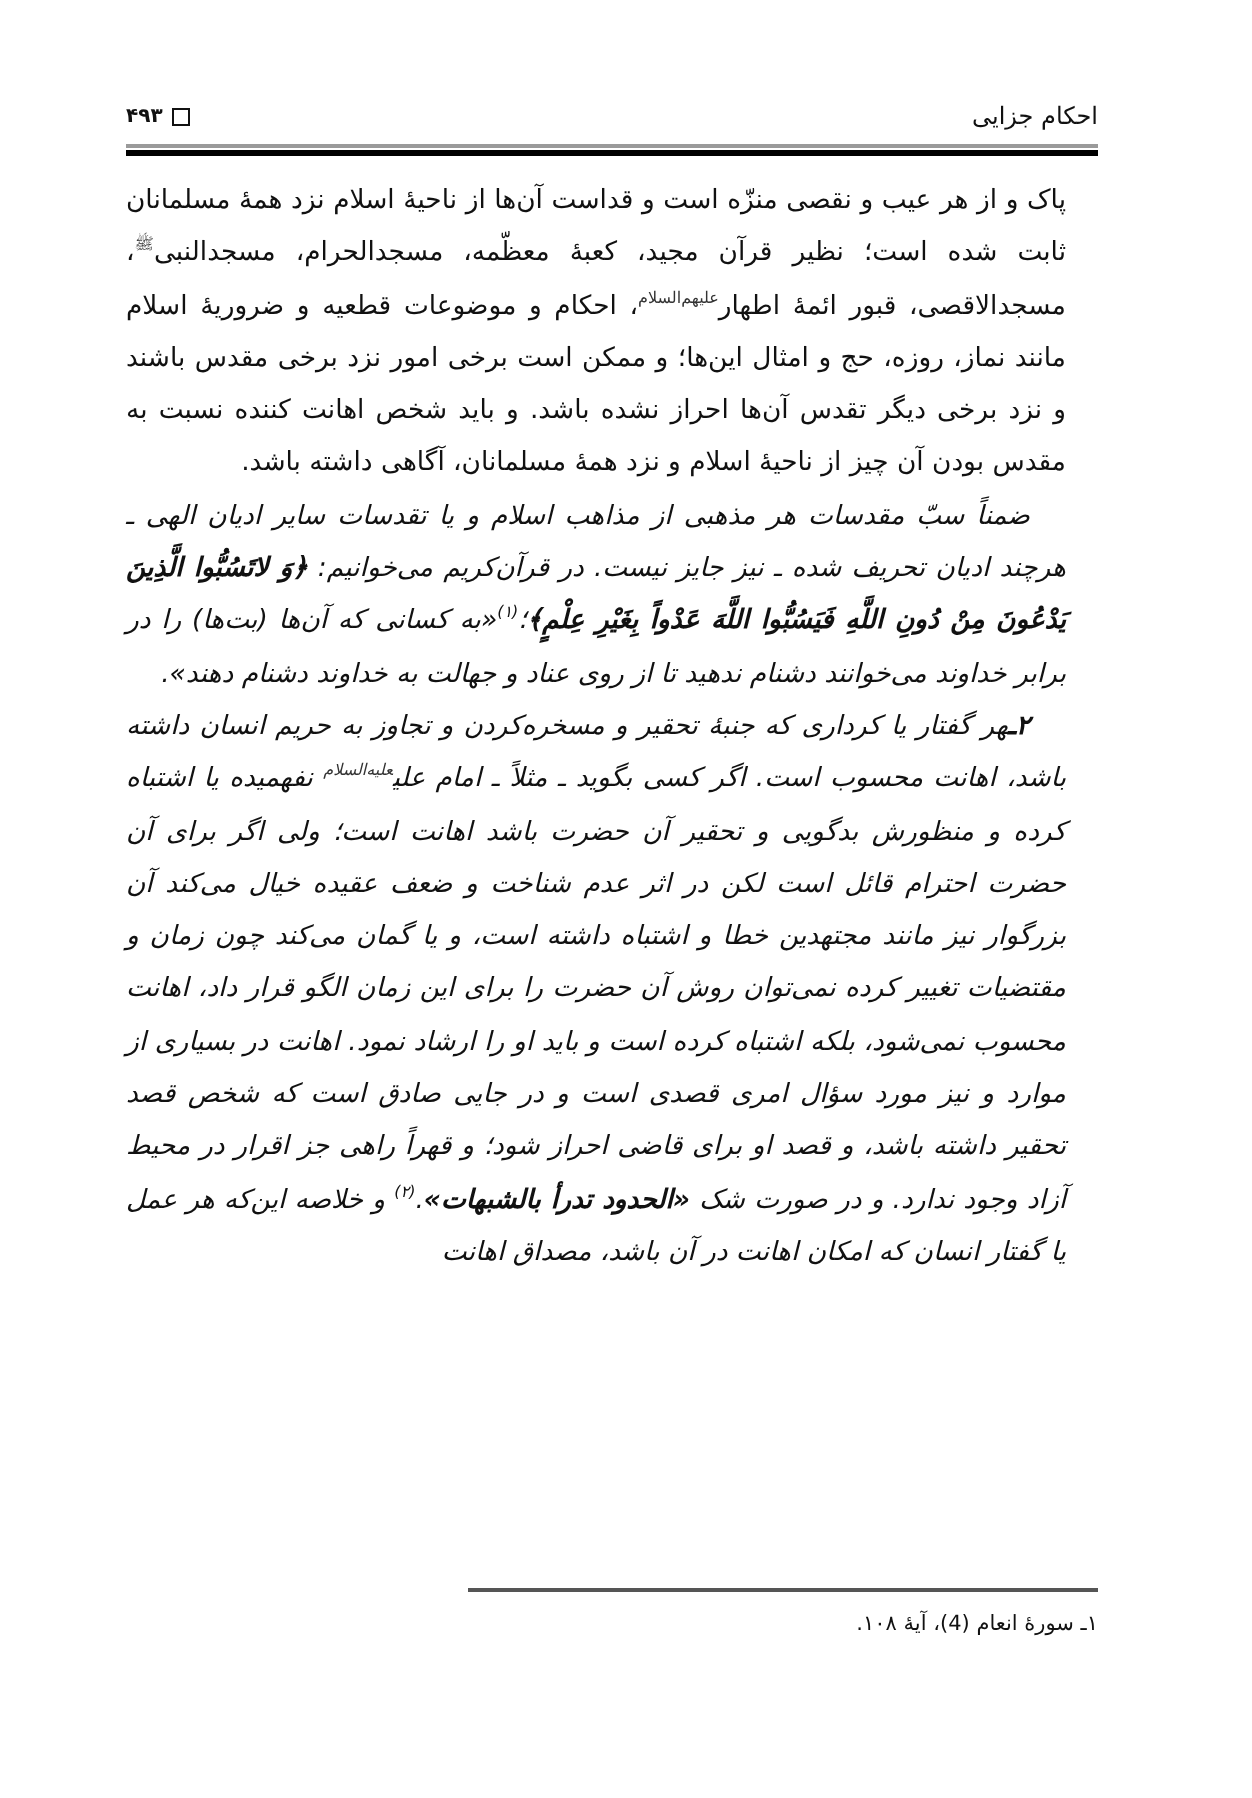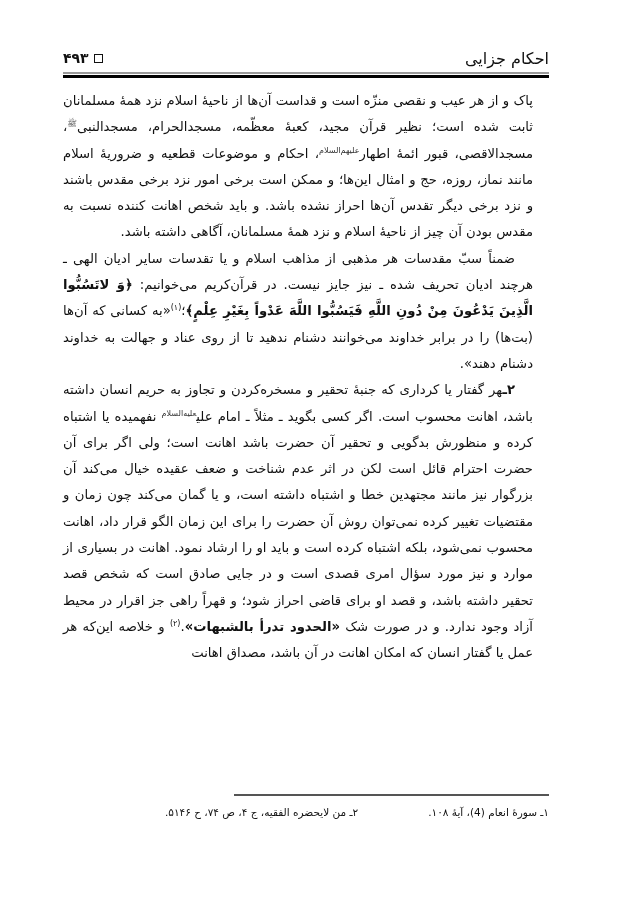--- a/index.html
+++ b/index.html
@@ -29,29 +29,29 @@
       left: 0;
       right: 0;
       height: 20px;
       display: flex;
       flex-direction: row;
       justify-content: space-between;
       align-items: center;
       font-size: 12px;
     }
     .header-title {
-      font-size: 16px;
+      font-size: 12px;
       color: #111;
     }
     .header-pagenum {
       display: flex;
       flex-direction: row;
       align-items: center;
       gap: 5px;
-      font-size: 14px;
+      font-size: 10px;
       font-weight: bold;
       direction: ltr;
     }
     .box-icon {
       display: inline-block;
       width: 9px;
       height: 9px;
       border: 1.4px solid #111;
       box-sizing: border-box;
       order: 2;
@@ -81,20 +81,21 @@
       font-size: 13.2px;
       line-height: 26.3px;
       text-align: justify;
       text-align-last: right;
     }
     .body-text p {
       margin: 0;
     }
     .indent {
       text-indent: 18px;
+      font-style: italic;
     }
     .quran, .hadith {
       font-weight: bold;
     }
     .fnref {
       font-size: 8px;
       vertical-align: super;
       line-height: 0;
     }
     .honorific {
@@ -150,16 +151,15 @@
 
     <p class="indent"><span>ضمناً سبّ مقدسات هر مذهبی از مذاهب اسلام و یا تقدسات سایر ادیان الهی ـ هرچند ادیان تحریف شده ـ نیز جایز نیست. در قرآن‌کریم می‌خوانیم: </span><span class="quran">﴿وَ لاتَسُبُّوا الَّذِينَ يَدْعُونَ مِنْ دُونِ اللَّهِ فَيَسُبُّوا اللَّهَ عَدْواً بِغَيْرِ عِلْمٍ﴾</span><span>؛</span><span class="fnref">(۱)</span><span>«به کسانی که آن‌ها (بت‌ها) را در برابر خداوند می‌خوانند دشنام ندهید تا از روی عناد و جهالت به خداوند دشنام دهند».</span></p>
 
     <p class="indent"><span class="item-num">۲ـ</span><span>هر گفتار یا کرداری که جنبهٔ تحقیر و مسخره‌کردن و تجاوز به حریم انسان داشته باشد، اهانت محسوب است. اگر کسی بگوید ـ مثلاً ـ امام علی</span><span class="honorific">علیه‌السلام</span><span> نفهمیده یا اشتباه کرده و منظورش بدگویی و تحقیر آن حضرت باشد اهانت است؛ ولی اگر برای آن حضرت احترام قائل است لکن در اثر عدم شناخت و ضعف عقیده خیال می‌کند آن بزرگوار نیز مانند مجتهدین خطا و اشتباه داشته است، و یا گمان می‌کند چون زمان و مقتضیات تغییر کرده نمی‌توان روش آن حضرت را برای این زمان الگو قرار داد، اهانت محسوب نمی‌شود، بلکه اشتباه کرده است و باید او را ارشاد نمود. اهانت در بسیاری از موارد و نیز مورد سؤال امری قصدی است و در جایی صادق است که شخص قصد تحقیر داشته باشد، و قصد او برای قاضی احراز شود؛ و قهراً راهی جز اقرار در محیط آزاد وجود ندارد. و در صورت شک </span><span class="hadith">«الحدود تدرأ بالشبهات»</span><span>.</span><span class="fnref">(۲)</span><span> و خلاصه این‌که هر عمل یا گفتار انسان که امکان اهانت در آن باشد، مصداق اهانت</span></p>
   </div>
 
   <div class="fn-rule"></div>
 
   <div class="footnotes">
     <span>۱ـ سورهٔ انعام (4)، آیهٔ ۱۰۸.</span>
-    <span>۲ـ من لایحضره الفقیه، ج ۴، ص ۷۴، ح ۵۱۴۶.</span>
   </div>
 
 </div>
 
 </body></html>

